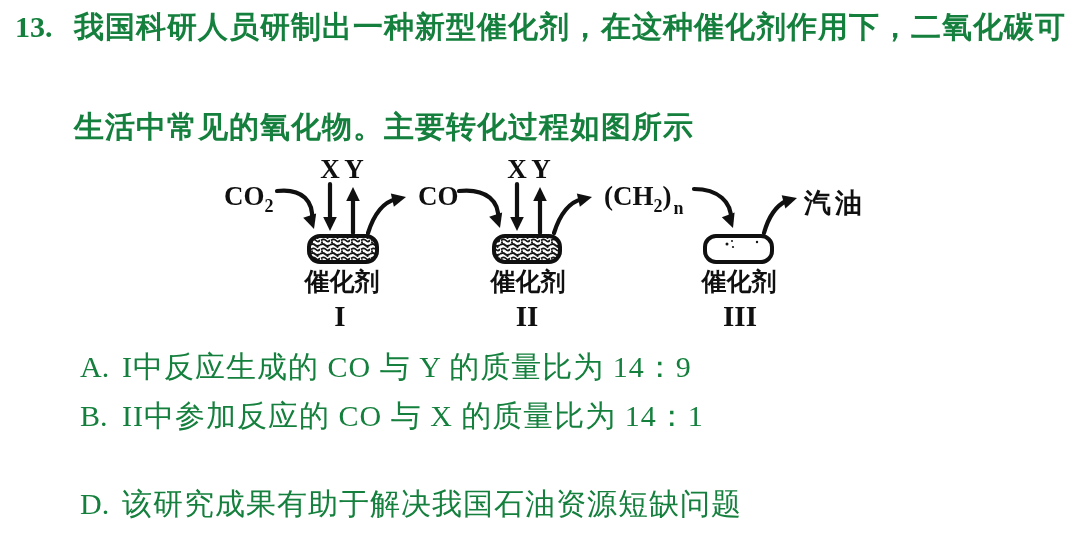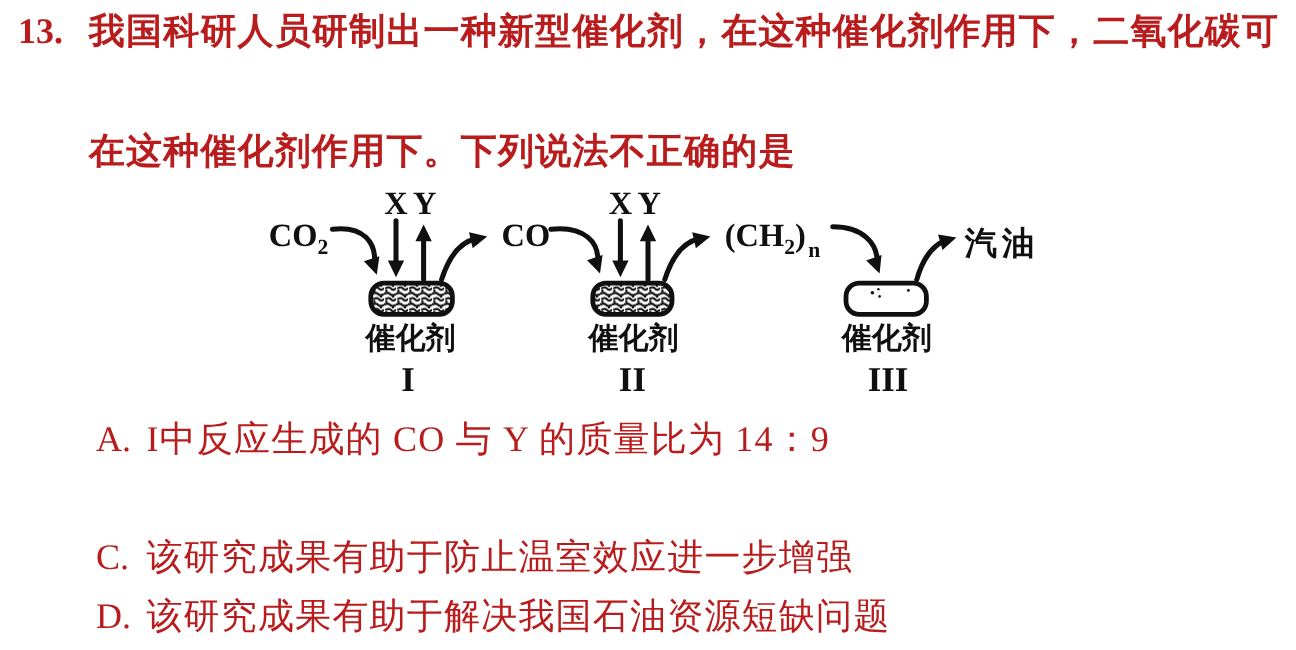--- a/index.html
+++ b/index.html
@@ -3,21 +3,21 @@
 <meta charset="utf-8">
 <style>
   html, body { margin: 0; padding: 0; background: #e8e8e8; }
   .page {
     position: relative;
     width: 1080px;
     height: 542px;
     background: #ffffff;
     overflow: hidden;
     font-family: "Liberation Serif", serif;
-    color: #b91c1c;
+    color: #15803d;
   }
   .qline {
     position: absolute;
     font-size: 30px;
     font-weight: 700;
     letter-spacing: 1px;
     white-space: nowrap;
     line-height: 36px;
   }
   .q-num {
@@ -76,21 +76,21 @@
   .ah { fill: #101010; }
 </style>
 </head>
 <body>
 
 <div class="page">
 
   <div class="qline" style="left:15px; top:9px">
     <span class="q-num">13.</span><span>我国科研人员研制出一种新型催化剂，在这种催化剂作用下，二氧化碳可</span>
   </div>
-  <div class="qline" style="left:74px; top:109px">在这种催化剂作用下。下列说法不正确的是</div>
+  <div class="qline" style="left:74px; top:109px">生活中常见的氧化物。主要转化过程如图所示</div>
 
   <svg class="diagram" viewBox="0 0 1080 542" aria-hidden="true">
     <defs>
       <polygon id="ah" class="ah" points="-14,-6.8 0,0 -14,6.8"></polygon>
       <pattern id="scribble" width="10" height="9" patternUnits="userSpaceOnUse">
         <path d="M0 2 Q3 0 5 2 T10 2" stroke="#151515" stroke-width="1.9" fill="none"></path>
         <path d="M1 6.5 Q4 4.2 6 6.5 T10 6" stroke="#151515" stroke-width="1.8" fill="none"></path>
         <circle cx="7.5" cy="4" r="1.1" fill="#151515"></circle>
         <circle cx="2" cy="8.2" r="1.0" fill="#151515"></circle>
       </pattern>
@@ -176,20 +176,20 @@
 
     <text class="chem" x="804" y="212" letter-spacing="4">汽油</text>
 
     <text class="cjk-label" x="739" y="290" text-anchor="middle">催化剂</text>
     <text class="numeral" x="740" y="326" text-anchor="middle">III</text>
   </svg>
 
   <div class="option" style="top:349px">
     <span class="opt-letter">A.</span><span>I中反应生成的 CO 与 Y 的质量比为 14：9</span>
   </div>
-  <div class="option" style="top:447px">
-    <span class="opt-letter">C.</span><span>该研究成果有助于防止温室效应进一步增强</span>
+  <div class="option" style="top:398px">
+    <span class="opt-letter">B.</span><span>II中参加反应的 CO 与 X 的质量比为 14：1</span>
   </div>
-  <div class="option" style="top:496px">
+  <div class="option" style="top:486px">
     <span class="opt-letter">D.</span><span>该研究成果有助于解决我国石油资源短缺问题</span>
   </div>
 
 </div>
 
 </body></html>

